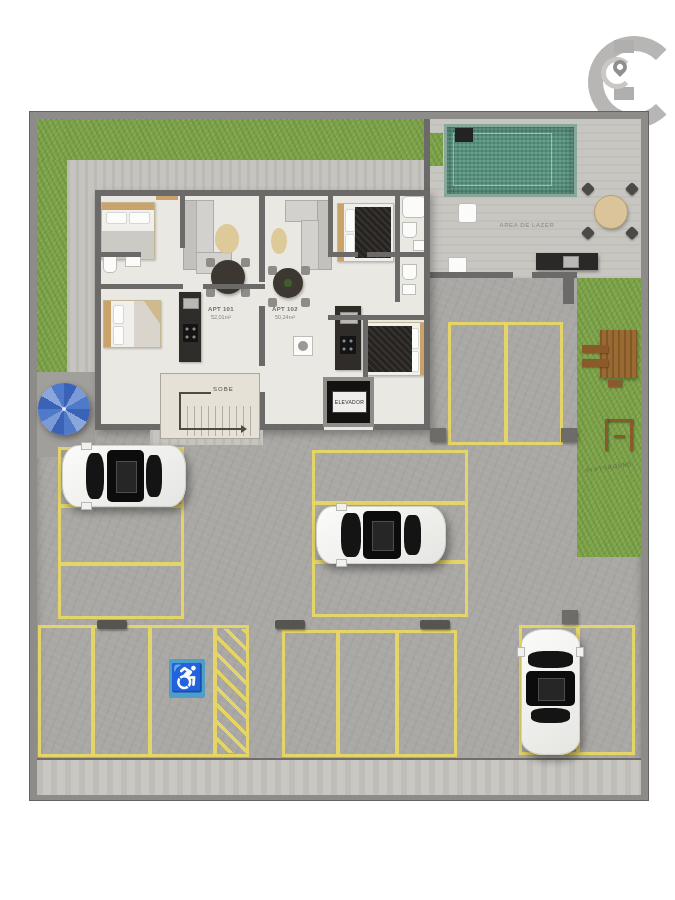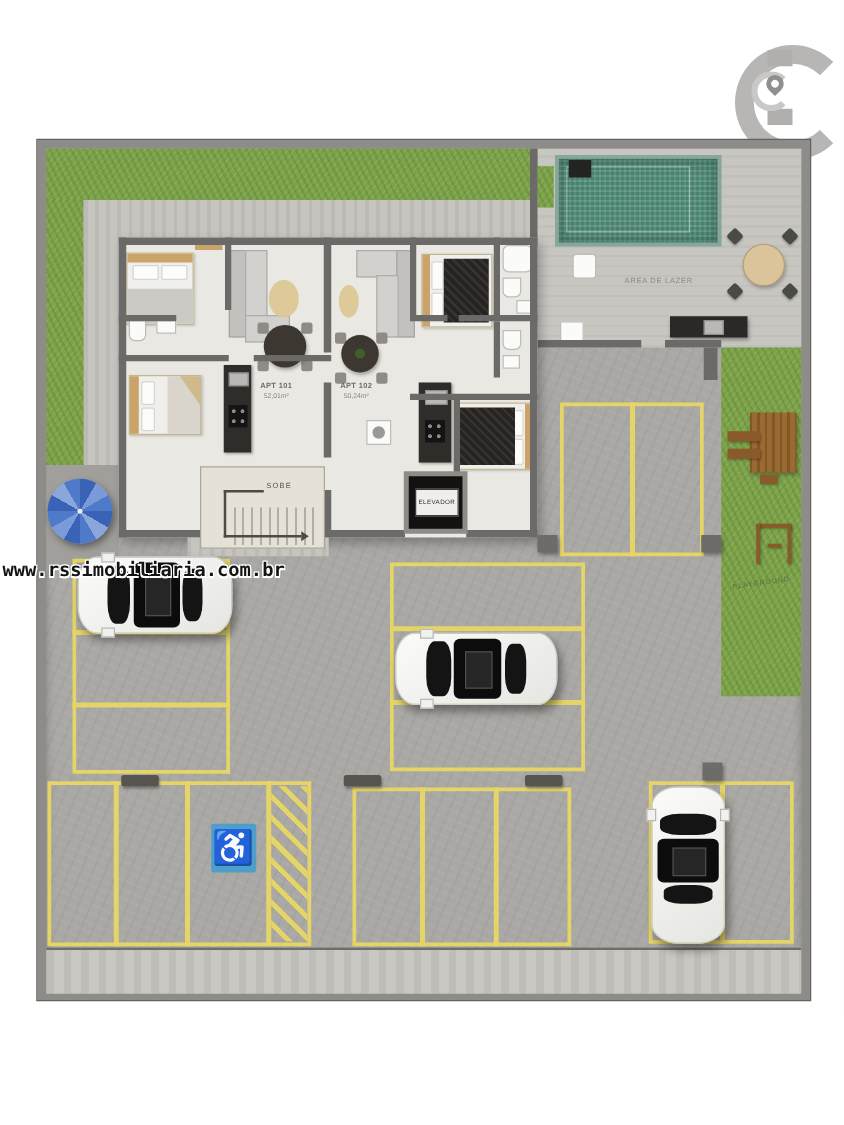--- a/index.html
+++ b/index.html
@@ -131,21 +131,20 @@
 <div id="canvas">
 
   <div class="logo">
     <div class="logo-ring"></div>
     <div class="logo-cap t"></div>
     <div class="logo-cap b"></div>
     <div class="logo-inner"></div>
     <div class="pin"></div>
   </div>
 
-  <div class="watermark">www.rssimobiliaria.com.br</div>
 
   <div class="plan">
 
     <div class="grass" style="left:0;top:0;width:406px;height:41px;"></div>
     <div class="grass" style="left:0;top:41px;width:30px;height:212px;"></div>
     <div class="gravel" style="left:30px;top:41px;width:376px;height:36px;"></div>
     <div class="gravel" style="left:30px;top:41px;width:28px;height:212px;"></div>
 
     <div class="paving" style="left:393px;top:0;width:211px;height:159px;"></div>
     <div class="grass" style="left:393px;top:14px;width:13px;height:33px;"></div>

